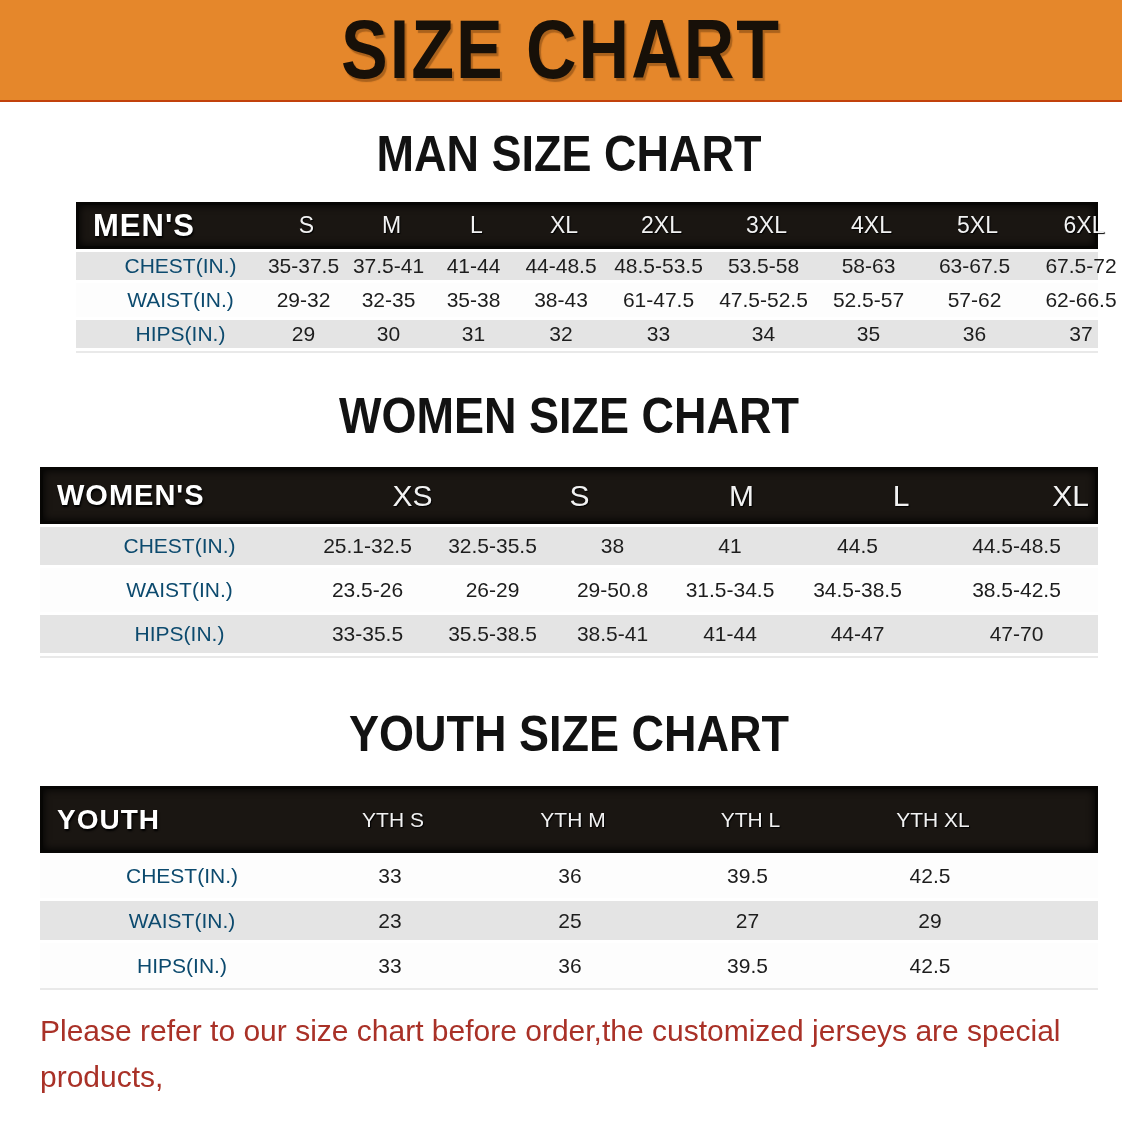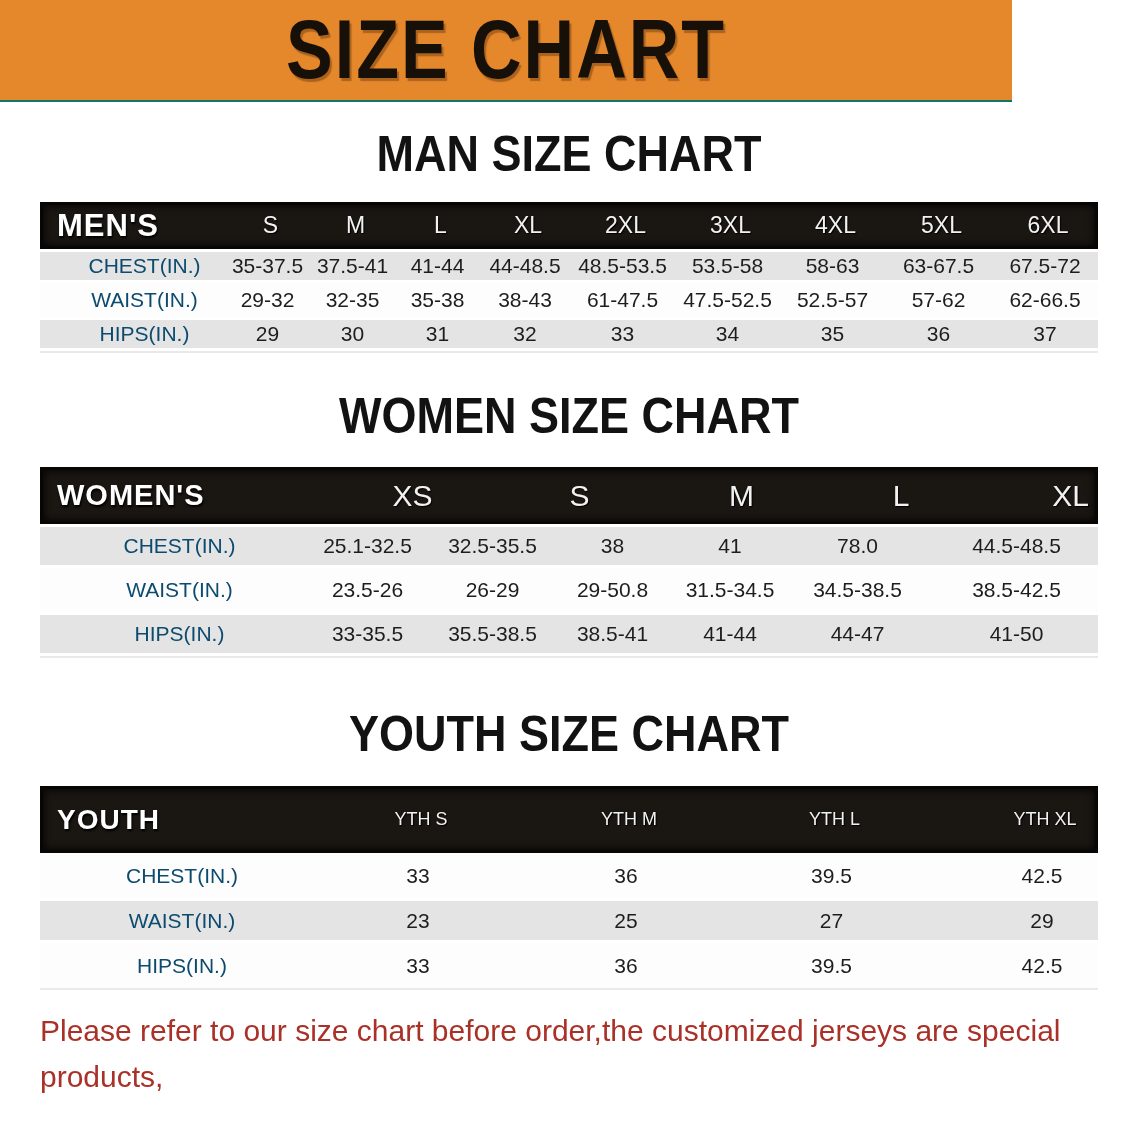--- a/index.html
+++ b/index.html
@@ -13,24 +13,24 @@
   }
   .page {
     position: relative;
     width: 1138px;
     height: 1132px;
     background: #ffffff;
   }
 
   
   .banner {
-    width: 1012px;
+    width: 1122px;
     height: 102px;
     background: var(--banner-bg, #e5872b);
-    border-bottom: 2px solid #0f766e;
+    border-bottom: 2px solid #c2410c;
     display: flex;
     align-items: center;
     justify-content: center;
     box-sizing: border-box;
   }
   .banner-title {
     font-size: 70px;
     font-weight: bold;
     letter-spacing: 2px;
     color: #171008;
@@ -54,23 +54,23 @@
   
   .sizetable {
     width: 1058px;
     margin-left: 40px;
   }
   .row {
     display: grid;
     align-items: center;
     box-sizing: border-box;
   }
-  .t-men   .row { grid-template-columns: 185px 85px 85px 85px 90px 105px 105px 105px 107px 106px; }
+  .t-men   .row { grid-template-columns: 185px 85px 85px 85px 90px 105px 105px 105px 107px 106px; margin-left: 36px; }
   .t-women .row { grid-template-columns: 255px 145px 105px 135px 100px 155px 163px; }
-  .t-youth .row { grid-template-columns: 260px 180px 180px 175px 190px 73px; gap: 28px; }
+  .t-youth .row { grid-template-columns: 260px 180px 180px 175px 190px 73px; }
 
   .hrow {
     background: var(--header-bg, #1a1612);
     border: 3px solid #070604;
     box-shadow: inset 0 0 8px #000;
     color: #ffffff;
   }
   .t-men   .hrow { height: 47px; }
   .t-women .hrow { height: 57px; gap: 42px; }
   .t-youth .hrow { height: 67px; }
@@ -96,21 +96,21 @@
     letter-spacing: 1px;
     text-shadow: 1px 2px 2px #000;
   }
   .t-men   .corner { font-size: 31px; }
   .t-women .corner { font-size: 29px; }
   .t-youth .corner { font-size: 28px; }
 
   .hcell { color: #f2f2f2; text-shadow: 1px 1px 1px #000; }
   .t-men   .hcell { font-size: 23px; }
   .t-women .hcell { font-size: 30px; }
-  .t-youth .hcell { font-size: 18px; }
+  .t-youth .hcell { font-size: 21px; }
 
   .rlabel {
     font-size: 21px;
     color: #0c4a6e;
     padding-left: 24px;
   }
   .dcell {
     font-size: 21px;
     color: #1d1d1d;
   }
@@ -198,40 +198,40 @@
         <div class="cell hcell">L</div>
         <div class="cell hcell">XL</div>
         <div class="cell hcell">XXL</div>
       </div>
       <div class="row drow gray">
         <div class="cell rlabel">CHEST(IN.)</div>
         <div class="cell dcell">25.1-32.5</div>
         <div class="cell dcell">32.5-35.5</div>
         <div class="cell dcell">38</div>
         <div class="cell dcell">41</div>
-        <div class="cell dcell">78.0</div>
+        <div class="cell dcell">44.5</div>
         <div class="cell dcell">44.5-48.5</div>
       </div>
       <div class="row drow white">
         <div class="cell rlabel">WAIST(IN.)</div>
         <div class="cell dcell">23.5-26</div>
         <div class="cell dcell">26-29</div>
         <div class="cell dcell">29-50.8</div>
         <div class="cell dcell">31.5-34.5</div>
         <div class="cell dcell">34.5-38.5</div>
         <div class="cell dcell">38.5-42.5</div>
       </div>
       <div class="row drow gray">
         <div class="cell rlabel">HIPS(IN.)</div>
         <div class="cell dcell">33-35.5</div>
         <div class="cell dcell">35.5-38.5</div>
         <div class="cell dcell">38.5-41</div>
         <div class="cell dcell">41-44</div>
         <div class="cell dcell">44-47</div>
-        <div class="cell dcell">41-50</div>
+        <div class="cell dcell">47-70</div>
       </div>
     </div>
 
   <div class="section-title title-youth">YOUTH SIZE CHART</div>
 
   <div class="sizetable t-youth">
       <div class="row hrow">
         <div class="cell corner">YOUTH</div>
         <div class="cell hcell">YTH S</div>
         <div class="cell hcell">YTH M</div>

